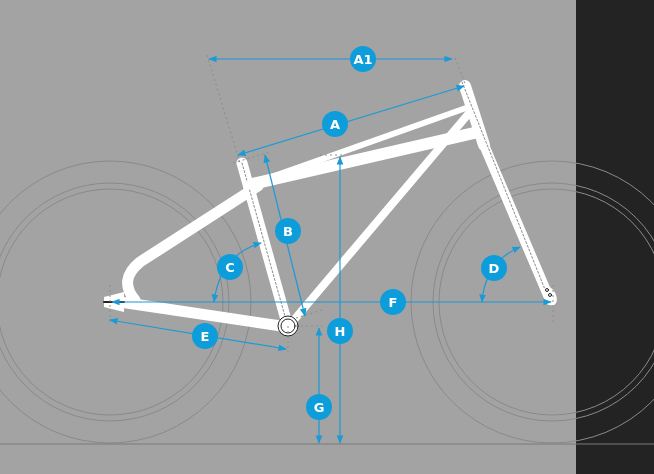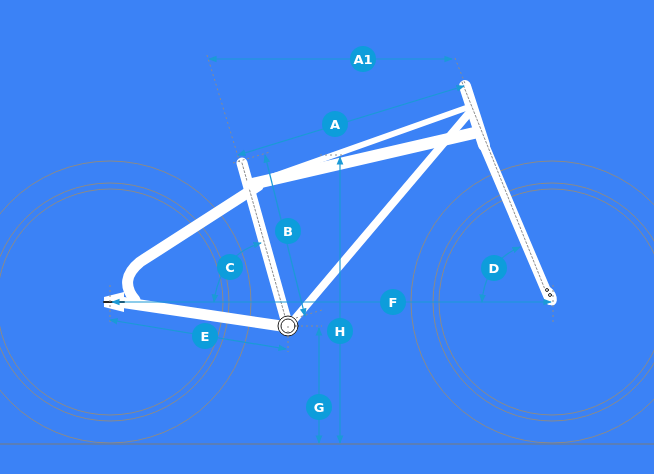--- a/index.html
+++ b/index.html
@@ -1,17 +1,17 @@
 <!DOCTYPE html>
 <html><head>
   <meta charset="utf-8">
   <style>
     html, body { margin: 0; padding: 0; background: #232323; }
     body { width: 654px; height: 474px; overflow: hidden; font-family: "Liberation Sans", sans-serif; }
-    #stage { position: relative; width: 654px; height: 474px; background: #3b82f6; }
+    #stage { position: relative; width: 576px; height: 474px; background: #a3a3a3; }
     svg { position: absolute; left: 0; top: 0; }
     .label-text { font-family: "DejaVu Sans", sans-serif; font-weight: bold; fill: #ffffff; }
   </style>
 </head>
 <body>
 
 <div id="stage">
 <svg width="654" height="474" viewBox="0 0 654 474" xmlns="http://www.w3.org/2000/svg">
   <defs>
     <marker id="arr" viewBox="0 0 10 10" refX="9" refY="5" markerWidth="7" markerHeight="7" orient="auto-start-reverse">

